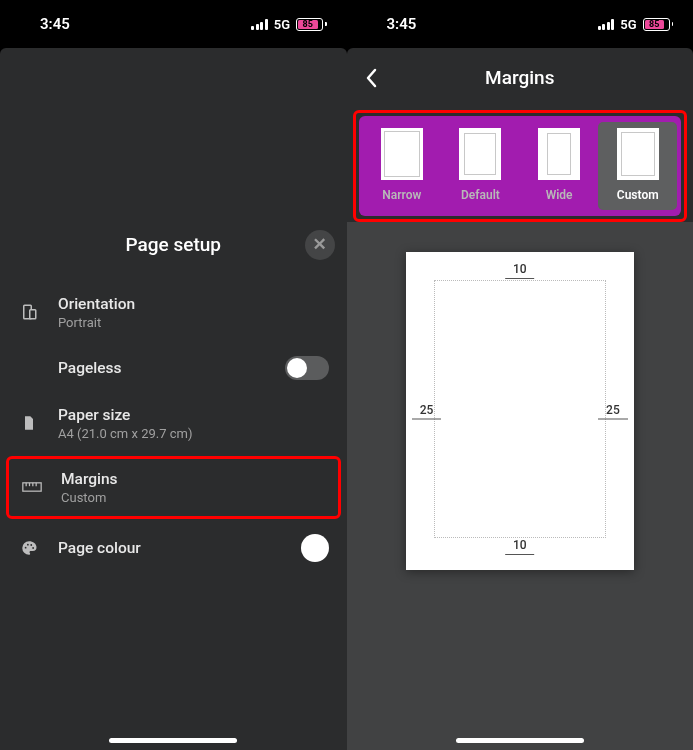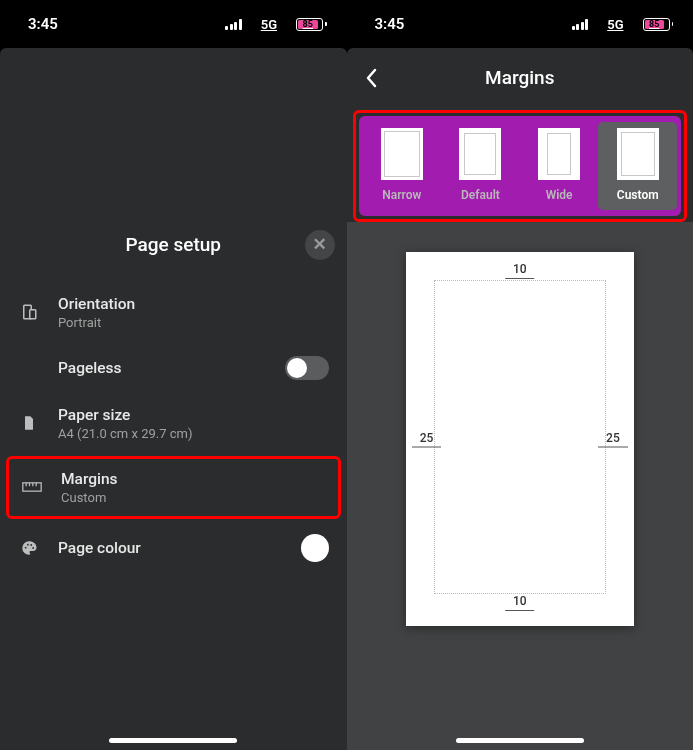--- a/index.html
+++ b/index.html
@@ -1,22 +1,22 @@
 <!DOCTYPE html>
 <html><head>
 <meta charset="utf-8">
 <style>
   * { box-sizing: border-box; margin: 0; padding: 0; font-family: -apple-system, BlinkMacSystemFont, "Segoe UI", Roboto, sans-serif; }
   body { background: #000; width: 693px; height: 750px; display: flex; overflow: hidden; }
   .screen { position: relative; background: #000; height: 750px; flex: 0 0 346.5px; display: flex; flex-direction: column; }
   .divider { width: 0px; background: #000; }
 
   
-  .status { height: 48px; display: flex; align-items: center; justify-content: space-between; padding: 0 20px 0 28px; color: #fff; font-size: 15px; font-weight: 600; }
-  .status-right { display: flex; align-items: center; gap: 19px; text-decoration: underline; }
+  .status { height: 48px; display: flex; align-items: center; justify-content: space-between; padding: 0 20px 0 28px; color: #fff; font-size: 15px; font-weight: 600; margin-left: 12px; }
+  .status-right { display: flex; align-items: center; gap: 6px; }
   .sig-bars { display: flex; align-items: flex-end; gap: 1.5px; height: 11px; }
   .sig-bars span { width: 3px; background: #fff; border-radius: 1px; }
   .sig-bars span:nth-child(1){height:4px}.sig-bars span:nth-child(2){height:6px}.sig-bars span:nth-child(3){height:8px}.sig-bars span:nth-child(4){height:11px}
   .net-label { font-size: 13px; font-weight: 600; }
   .battery { display: flex; align-items: center; gap: 2px; }
   .battery-body { width: 27px; height: 13px; border: 1px solid #fff; border-radius: 3px; padding: 1px; position: relative; }
   .battery-fill { height: 100%; width: 85%; background: #ec4899; border-radius: 1.5px; display:flex; align-items:center; justify-content:center; }
   .battery-num { font-size: 9px; font-weight: 700; color: #000; }
   .battery-tip { width: 1.5px; height: 4px; background: #fff; border-radius: 0 1px 1px 0; }
 
@@ -57,21 +57,21 @@
   .margin-opt:not(.selected) .margin-label { color: #b8b8b8; }
   .margin-opt.selected .margin-label { color: #fff; }
 
   .strip-highlight { border: 3px solid #ff0000; border-radius: 6px; margin: 4px 6px 0 6px; padding: 3px; }
   .strip-highlight .margin-strip { margin: 0; }
 
   .preview-wrap { flex: 1; display: flex; justify-content: center; padding-top: 30px; background: #414243; }
   .screen-right .panel { background: #2b2c2d; }
   .screen-right .body-area { background: #414243; flex:1; display:flex; flex-direction:column; }
 
-  .page-prev { width: 228px; height: 374px; background: #fff; box-shadow: 0 2px 10px rgba(0,0,0,0.4); position: relative; padding-left: 12px; }
+  .page-prev { width: 228px; height: 318px; background: #fff; box-shadow: 0 2px 10px rgba(0,0,0,0.4); position: relative; padding-left: 12px; }
   .margin-box { position: absolute; border: 1px dotted #bbb; }
   .mval { position: absolute; font-size: 12px; color: #333; font-weight: 500; background: transparent; text-align: center; }
   .mval.top { top: 10px; left: 50%; transform: translateX(-50%); }
   .mval.bottom { bottom: 15px; left: 50%; transform: translateX(-50%); }
   .mval.left { top: 50%; left: 6px; transform: translateY(-50%); }
   .mval.right { top: 50%; right: 6px; transform: translateY(-50%); }
   .munder { border-bottom: 1px solid #555; padding: 0 8px 2px 8px; display:inline-block; }
 
   svg { display: block; }
 </style>

